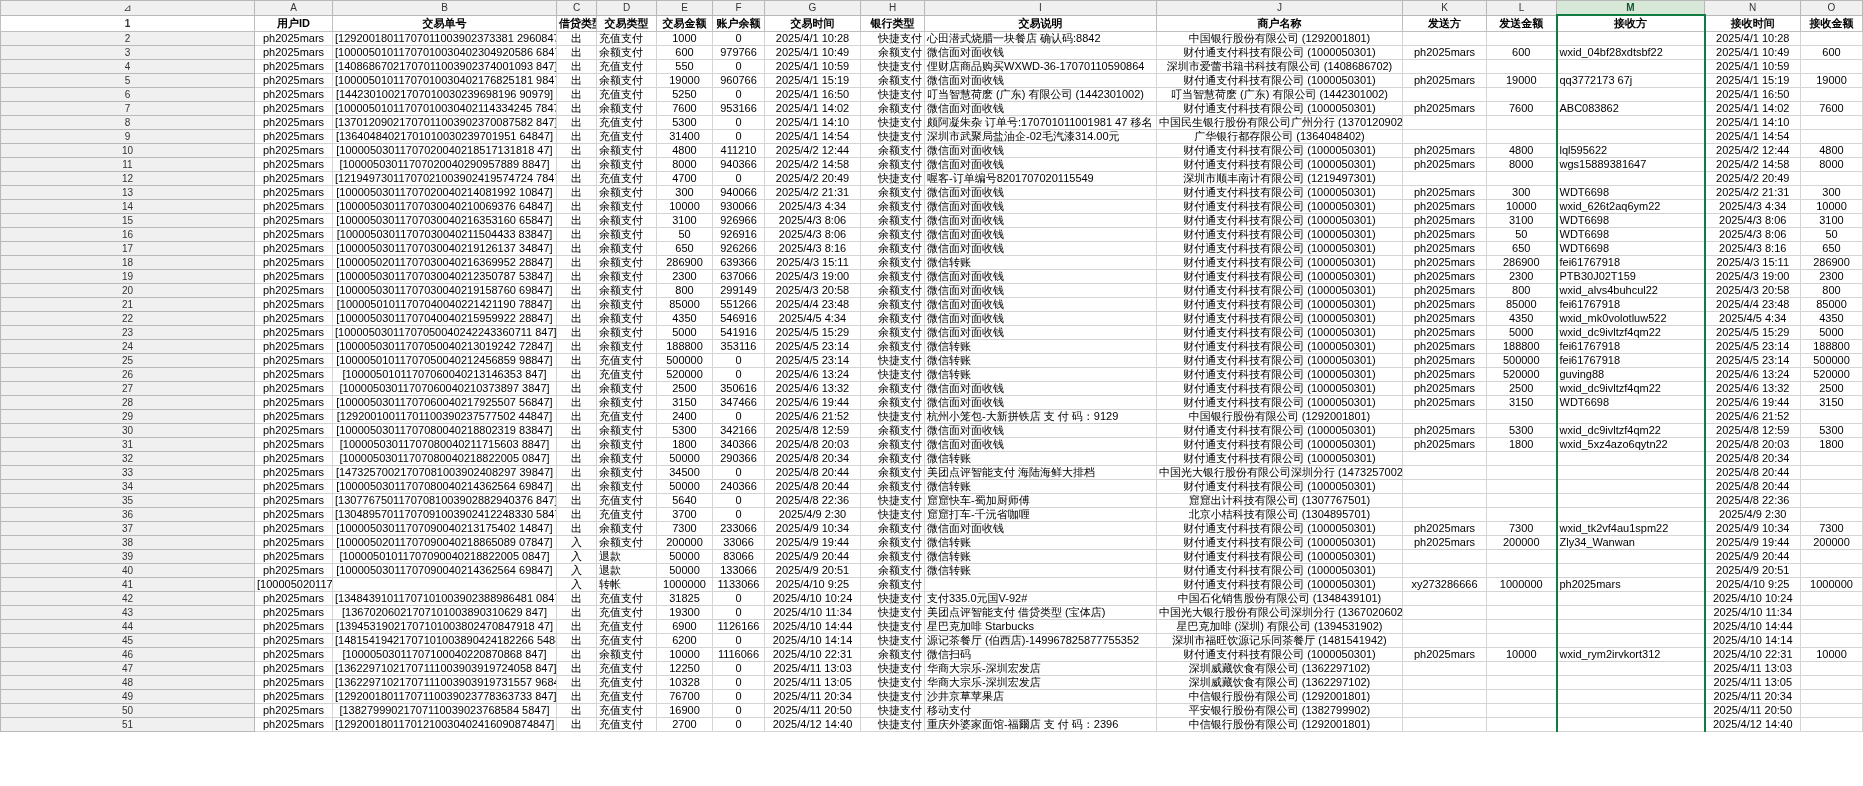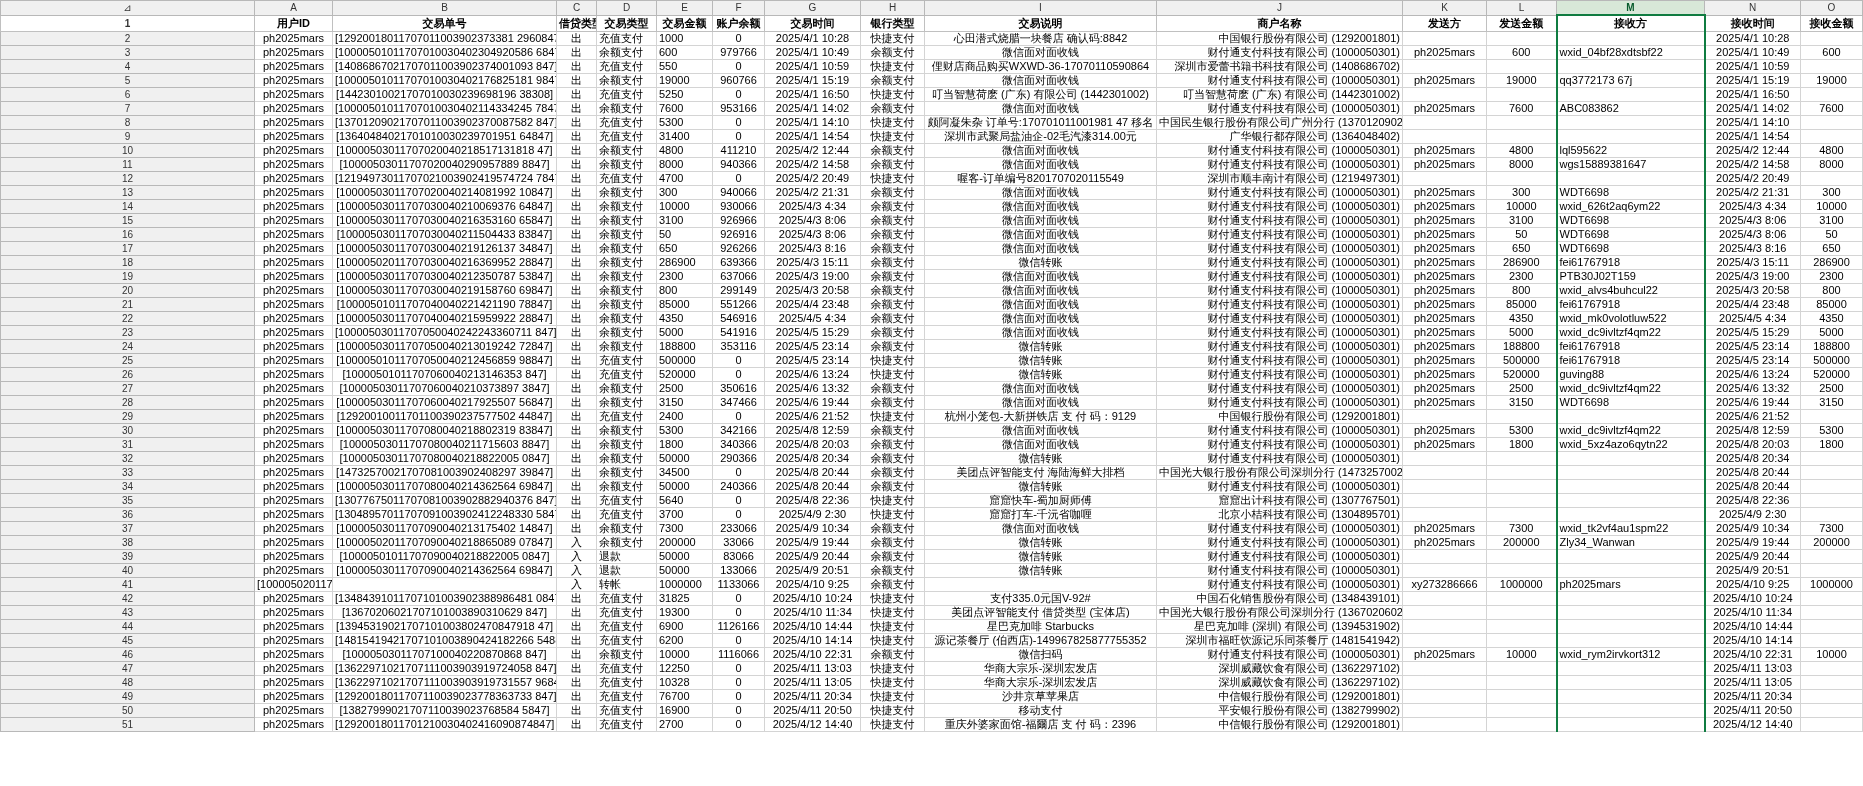--- a/index.html
+++ b/index.html
@@ -13,26 +13,26 @@
         font-size:10px;color:#333;height:13px;line-height:13px;}
   thead .colhdr td.sel{background:#d8e8d8;color:#0a5c2e;border-bottom:2px solid #107c41;font-weight:bold;}
   thead .colhdr td.corner{background:#f0f0f0;}
   
   .fieldhdr td{font-weight:bold;text-align:center;background:#ffffff;border:1px solid #c0c0c0;height:15px;line-height:15px;}
   .rownum{background:#f0f0f0;border:1px solid #b8b8b8;text-align:center;font-size:10px;color:#333;width:20px;}
   .c-userid{width:78px;text-align:center;}
   .c-txnno{width:224px;text-align:center;}
   .c-loan{width:40px;text-align:center;}
   .c-type{width:60px;}
-  .c-amt{width:56px;}
+  .c-amt{width:56px;text-align:center;}
   .c-bal{width:52px;text-align:center;}
   .c-time{width:96px;text-align:center;}
-  .c-bank{width:64px;text-align:center;}
-  .c-desc{width:232px;text-align:center;}
-  .c-merch{width:246px;text-align:right;}
+  .c-bank{width:64px;text-align:right;}
+  .c-desc{width:232px;}
+  .c-merch{width:246px;text-align:center;}
   .c-sender{width:84px;text-align:center;}
   .c-sendamt{width:70px;text-align:center;}
   .c-recv{width:148px;}
   .c-recvtime{width:96px;text-align:center;}
   .c-recvamt{width:62px;text-align:center;}
   .selcol{border-left:2px solid #107c41 !important;border-right:2px solid #107c41 !important;margin-top:40px;}
   tbody tr td{background:#fff;}
 </style>
 </head>
 <body>
@@ -146,21 +146,21 @@
           <td class="c-merch">财付通支付科技有限公司 (1000050301)</td>
           <td class="c-sender">ph2025mars</td>
           <td class="c-sendamt">19000</td>
           <td class="c-recv selcol">qq3772173 67j</td>
           <td class="c-recvtime">2025/4/1 15:19</td>
           <td class="c-recvamt">19000</td>
         </tr>
         <tr>
           <td class="rownum">6</td>
           <td class="c-userid">ph2025mars</td>
-          <td class="c-txnno">[14423010021707010030239698196 38308]</td>
+          <td class="c-txnno">[14423010021707010030239698196 90979]</td>
           <td class="c-loan">出</td>
           <td class="c-type">充值支付</td>
           <td class="c-amt">5250</td>
           <td class="c-bal">0</td>
           <td class="c-time">2025/4/1 16:50</td>
           <td class="c-bank">快捷支付</td>
           <td class="c-desc">叮当智慧荷麽 (广东) 有限公司 (1442301002)</td>
           <td class="c-merch">叮当智慧荷麽 (广东) 有限公司 (1442301002)</td>
           <td class="c-sender"></td>
           <td class="c-sendamt"></td>

